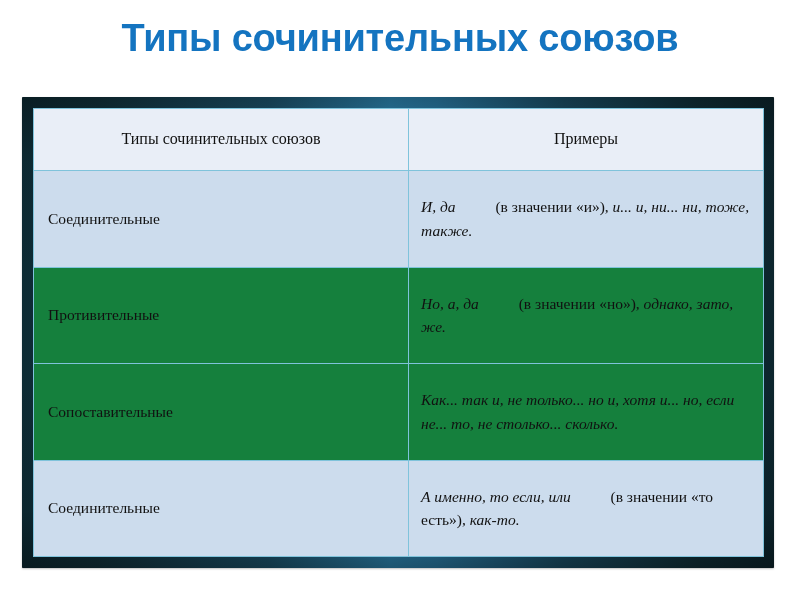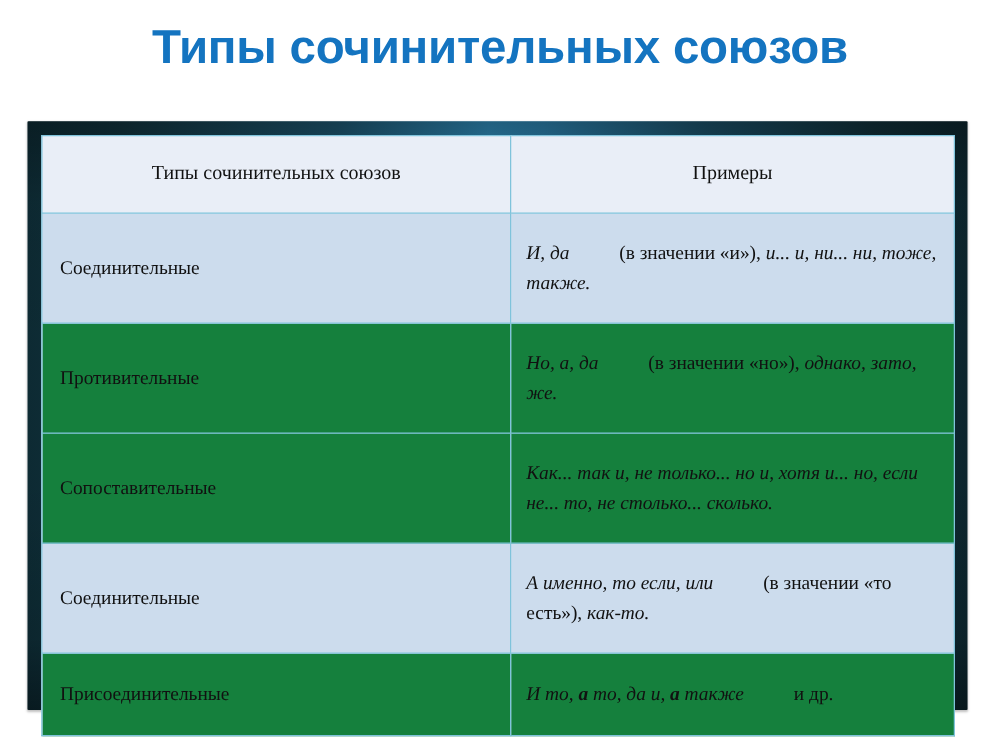--- a/index.html
+++ b/index.html
@@ -168,21 +168,17 @@
           <td class="cell-example"><span class="i">Но, а, да </span><span class="r">(в значении «но»), </span><span class="i">однако, зато, же.</span></td>
         </tr>
         <tr class="row-light">
           <td class="cell-type">Сопоставительные</td>
           <td class="cell-example"><span class="i">Как... так и, не только... но и, хотя и... но, если не... то, не столько... сколько.</span></td>
         </tr>
         <tr class="row-dark">
           <td class="cell-type">Соединительные</td>
           <td class="cell-example"><span class="i">А именно, то если, или </span><span class="r">(в значении «то есть»), </span><span class="i">как-то.</span></td>
         </tr>
-        <tr class="row-light last-row">
-          <td class="cell-type">Присоединительные</td>
-          <td class="cell-example"><span class="i">И то, </span><span class="bi">а</span><span class="i"> то, да и, </span><span class="bi">а</span><span class="i"> также </span><span class="r">и др.</span></td>
-        </tr>
       </tbody>
     </table>
   </div>
 
 </div>
 
 </body></html>

